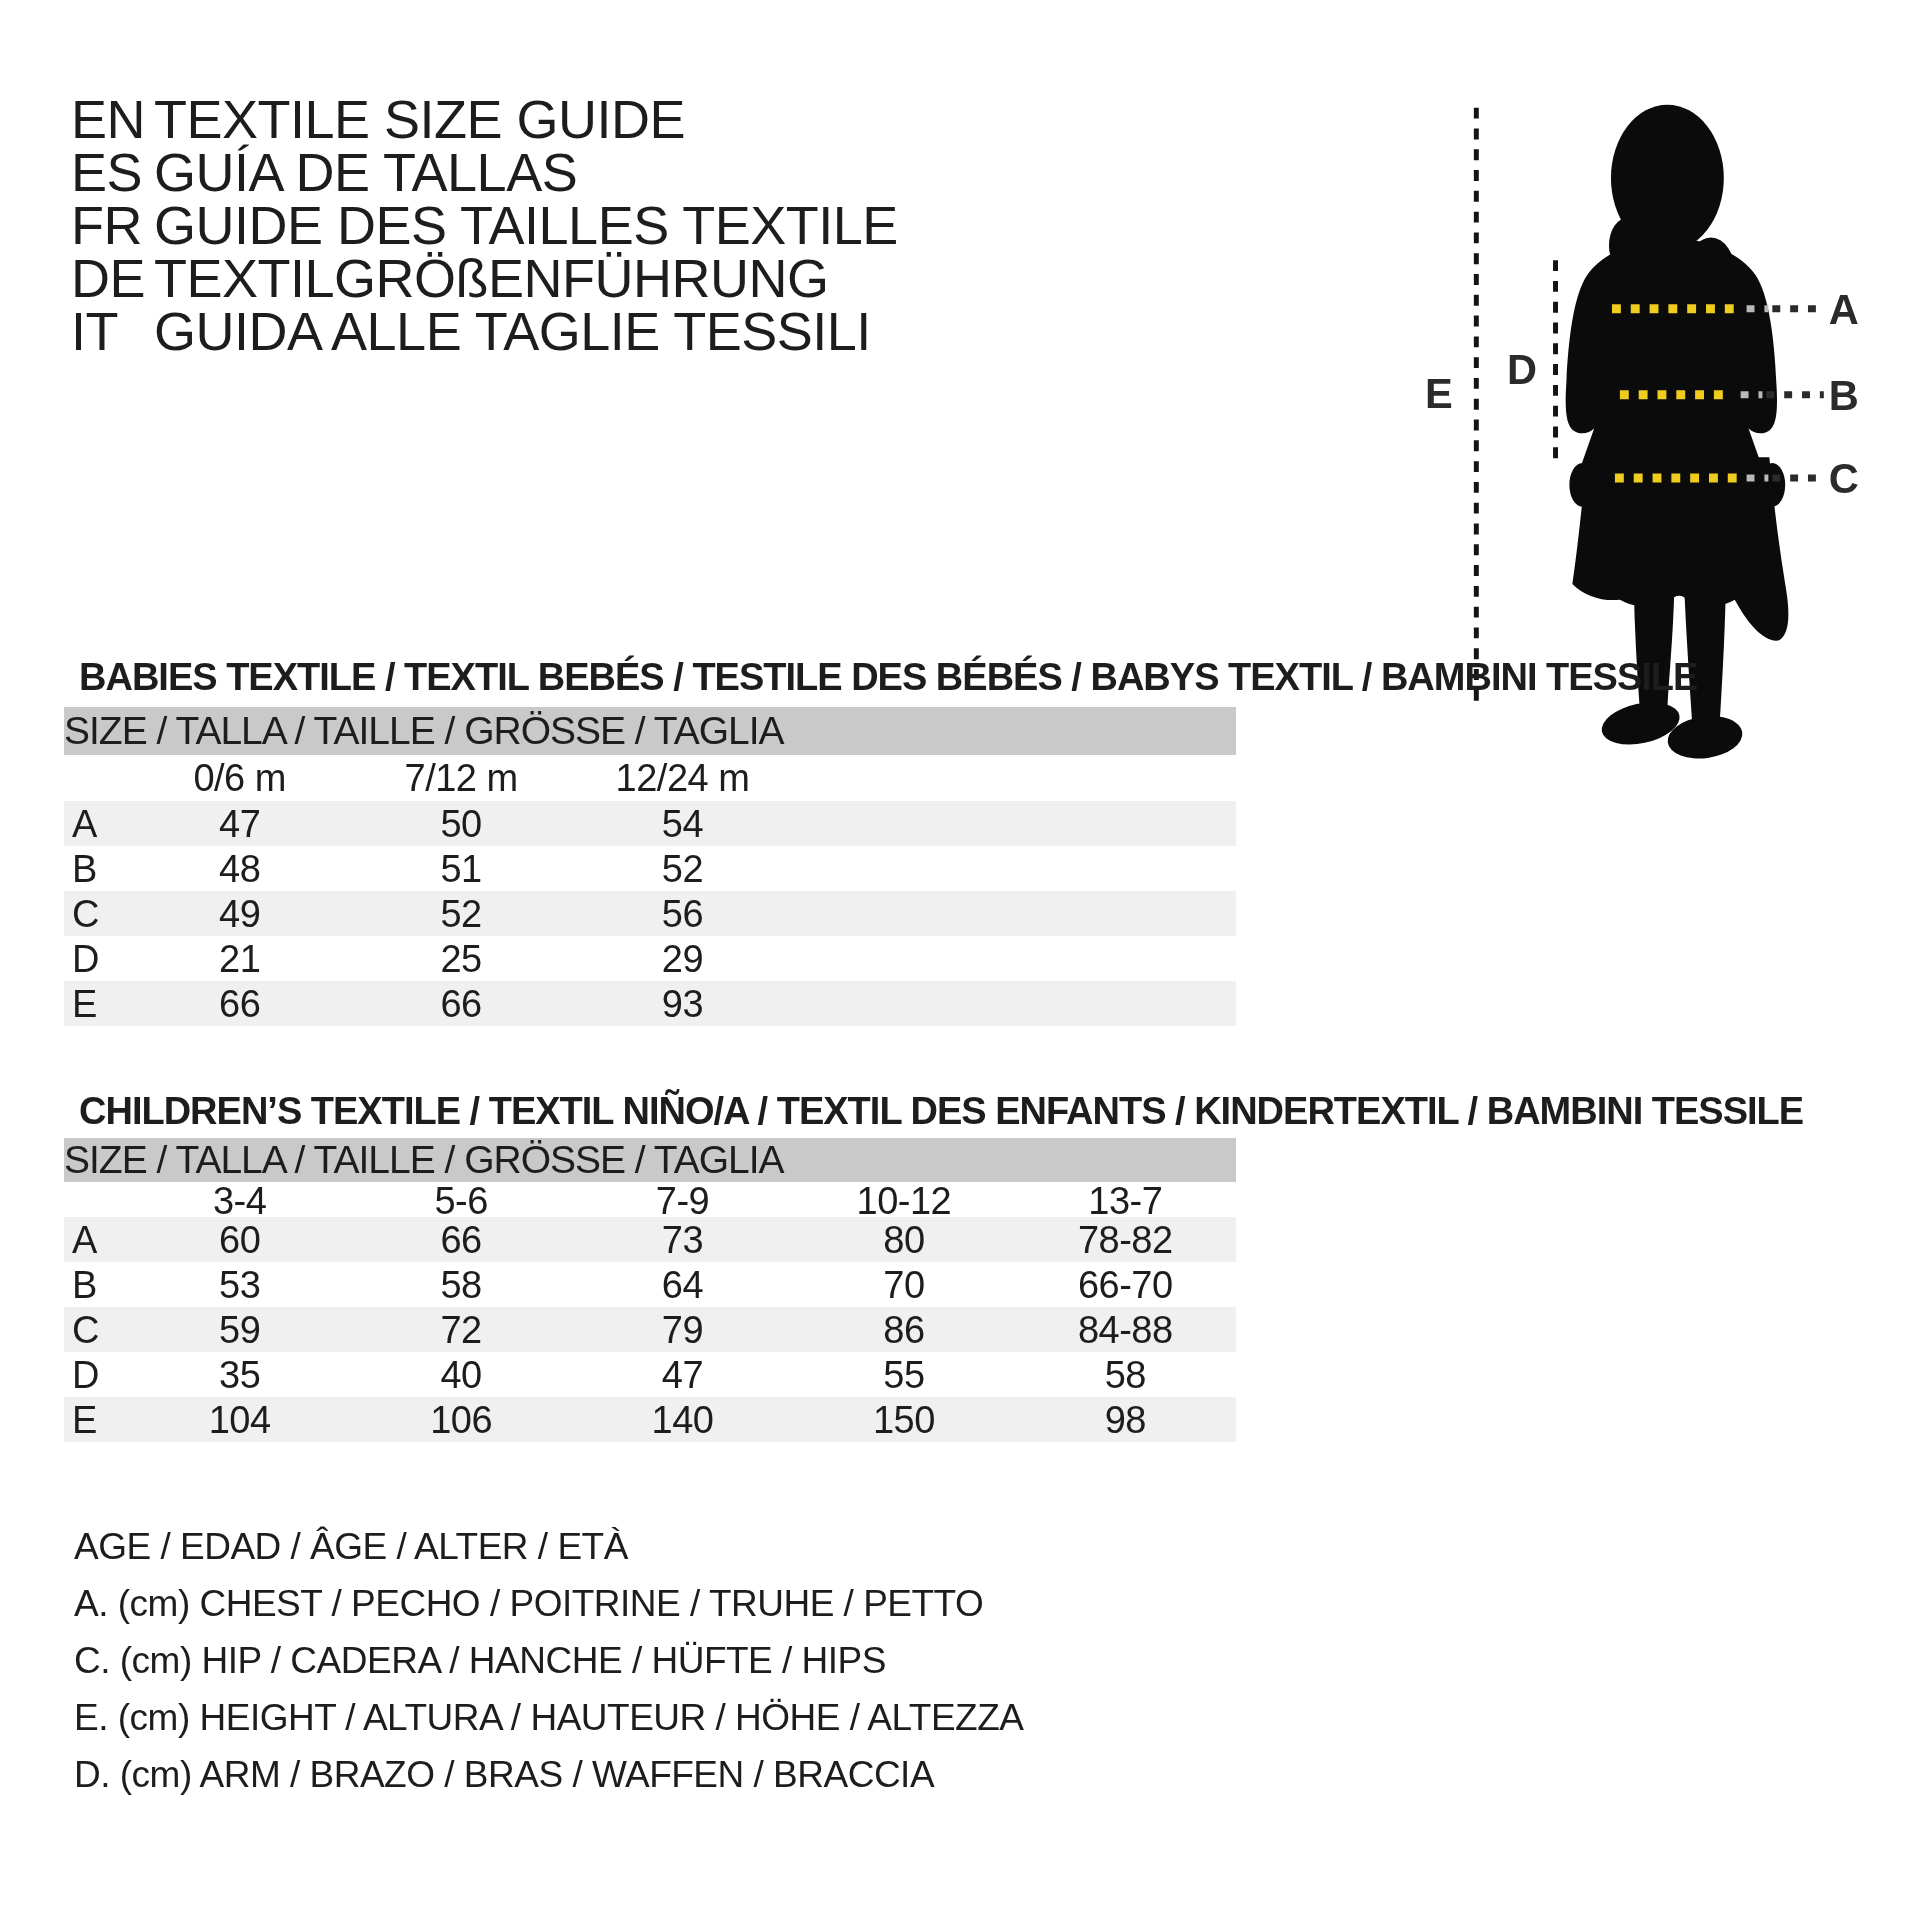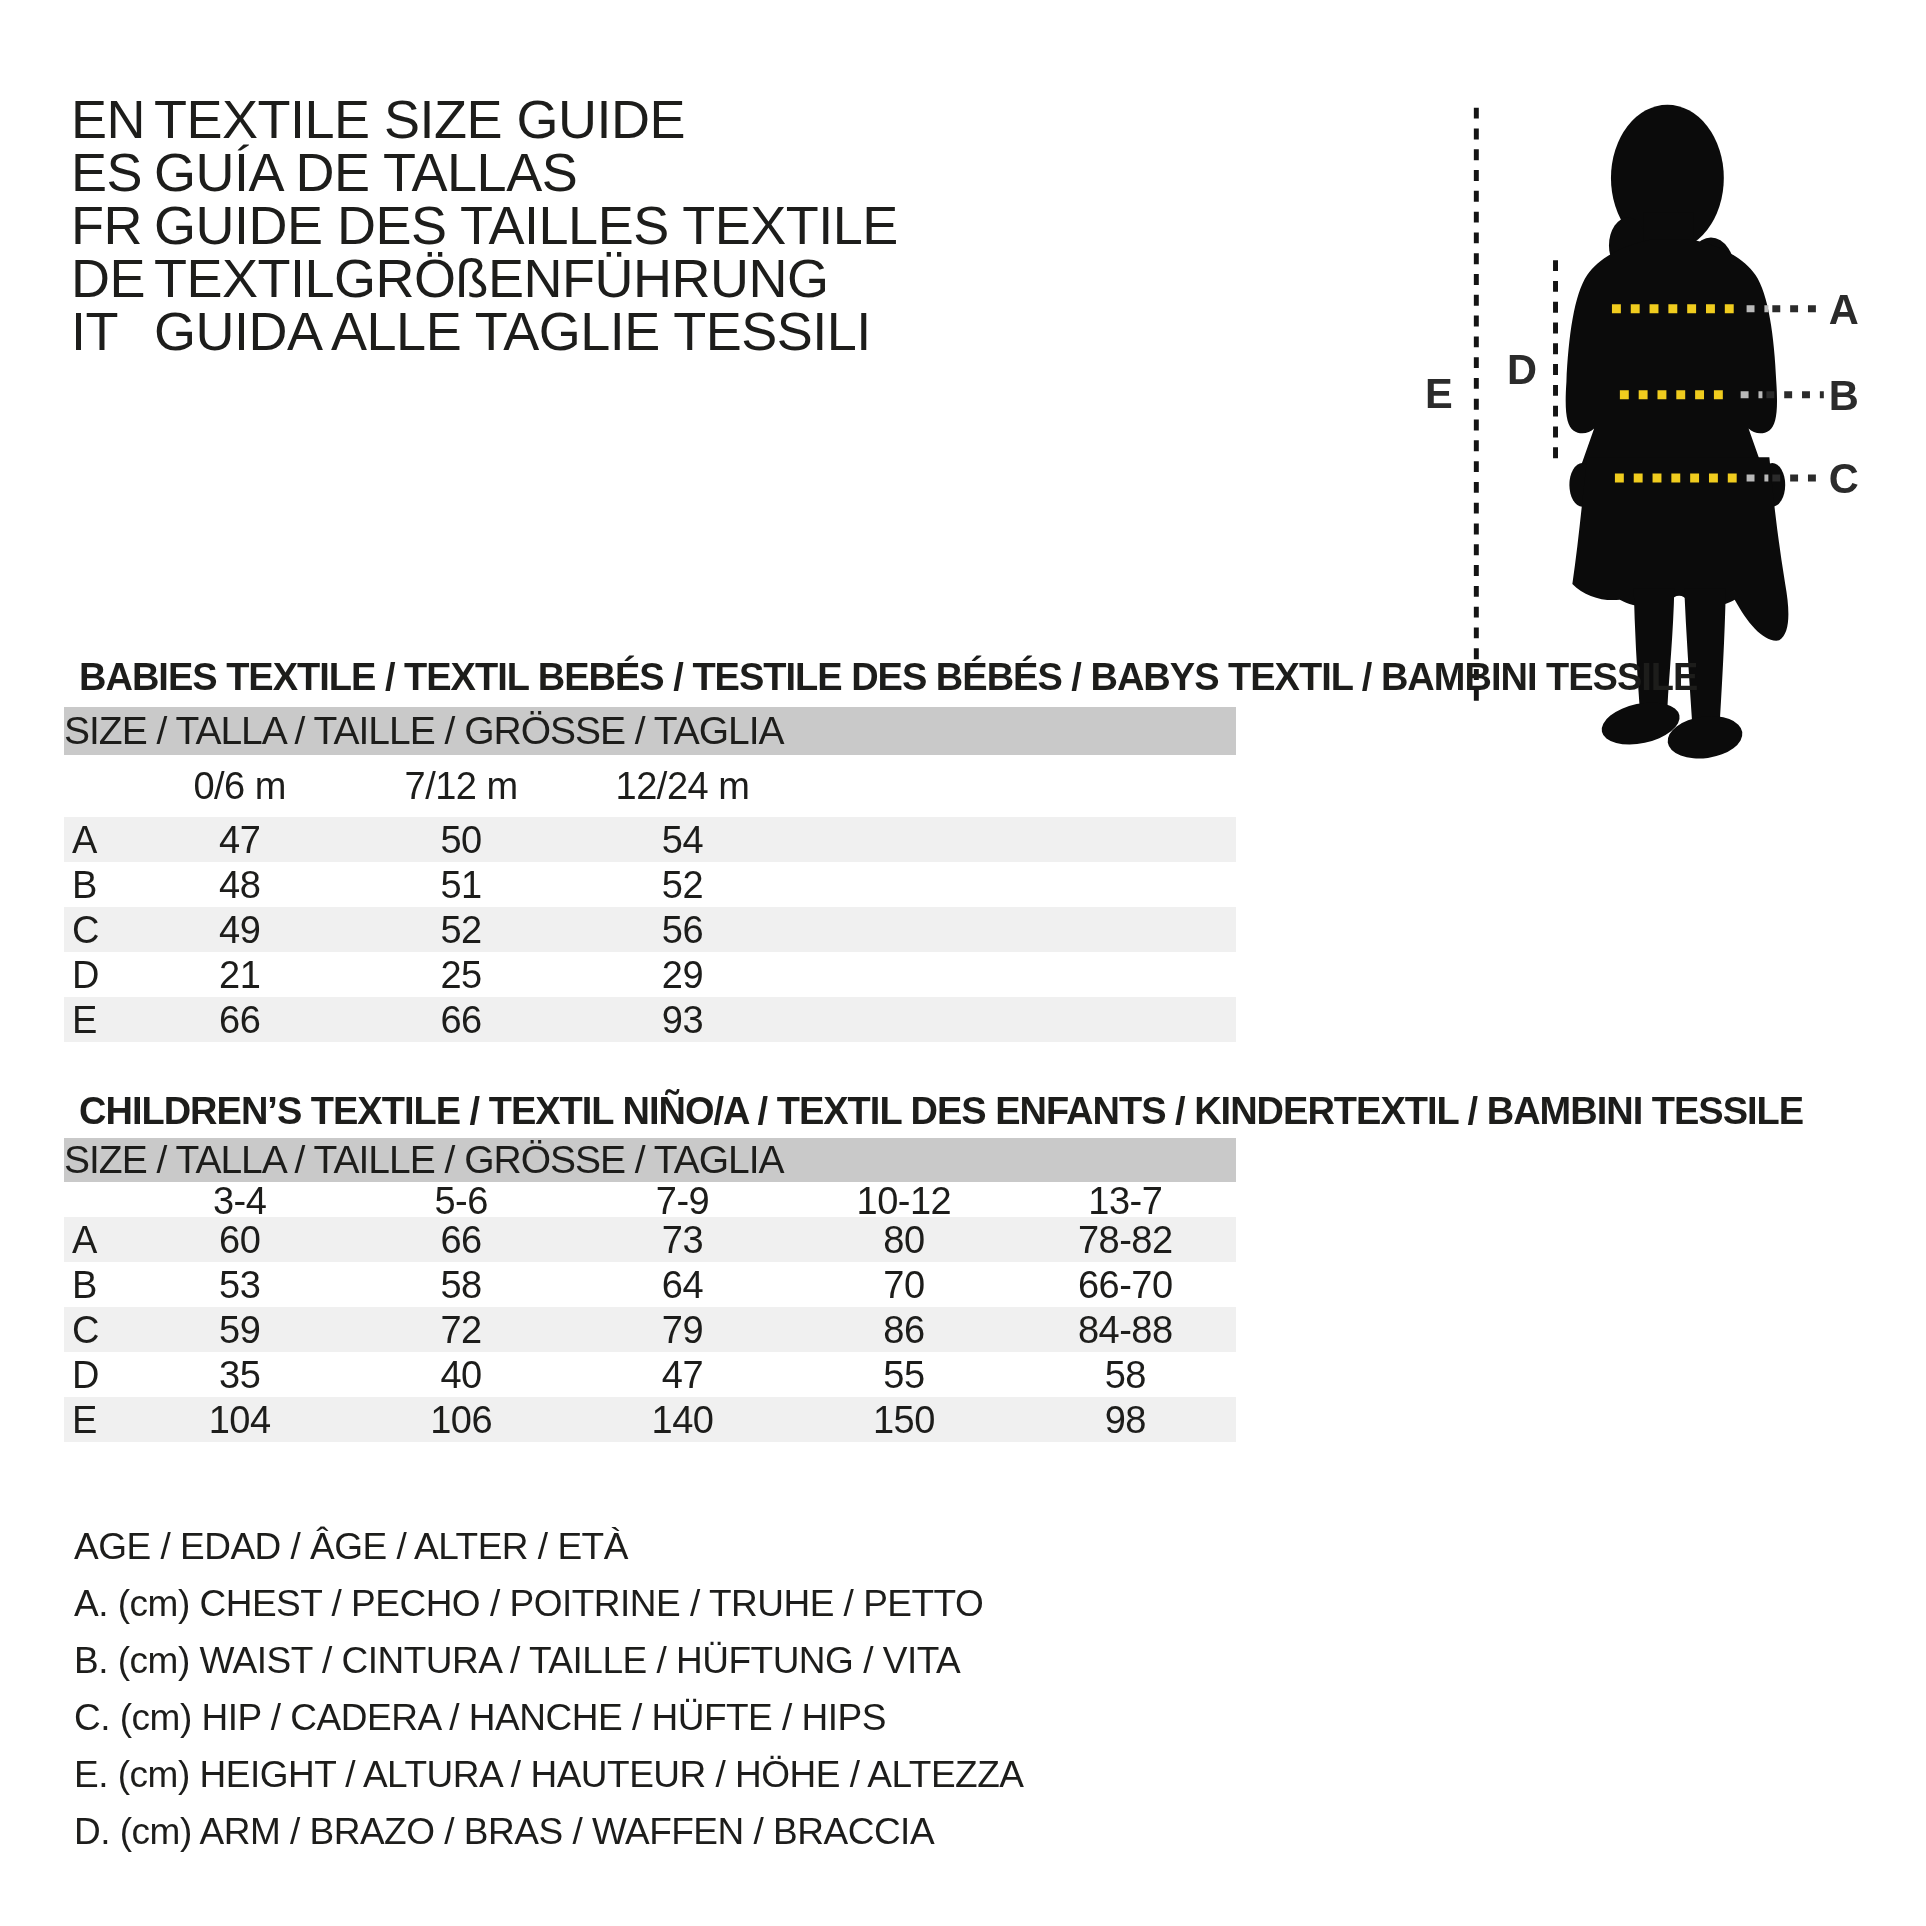--- a/index.html
+++ b/index.html
@@ -31,21 +31,21 @@
   .children-title{top:1075px}
 
   
   .table-block{position:absolute;left:64px;width:1172px}
   .babies{top:707px}
   .children{top:1138px}
   .size-bar{background:var(--barbg);height:48px;display:flex;align-items:center;
     padding-left:0;font-size:39px;letter-spacing:-1px;white-space:nowrap}
   .children .size-bar{height:44px}
   .trow{display:grid;grid-template-columns:65px repeat(5,1fr);height:45px;align-items:center}
-  .thead{height:62px}
+  .thead{height:46px}
   .children .thead{height:35px}
   .stripe{background:var(--stripe)}
   .tcell{text-align:center;font-size:38px;line-height:1}
   .tlabel{text-align:left;padding-left:8px}
 
   
   .legend{position:absolute;left:74px;top:1518px;font-size:37px;line-height:57px;white-space:nowrap}
 
   
   .figure{position:absolute;left:1386px;top:79px;width:541px;height:693px}
@@ -254,18 +254,17 @@
         <div class="tcell">140</div>
         <div class="tcell">150</div>
         <div class="tcell">98</div>
       </div>
     </div>
 </section>
 
 <div class="legend">
   <div>AGE / EDAD / ÂGE / ALTER / ETÀ</div>
   <div>A. (cm) CHEST / PECHO / POITRINE / TRUHE / PETTO</div>
-  <div>B. (cm) WAIST / CINTURA / TAILLE / HÜFTUNG / VITA</div>
   <div>C. (cm) HIP / CADERA / HANCHE / HÜFTE / HIPS</div>
   <div>E. (cm) HEIGHT / ALTURA / HAUTEUR / HÖHE / ALTEZZA</div>
   <div>D. (cm) ARM / BRAZO / BRAS / WAFFEN / BRACCIA</div>
 </div>
 
 
 </body></html>

